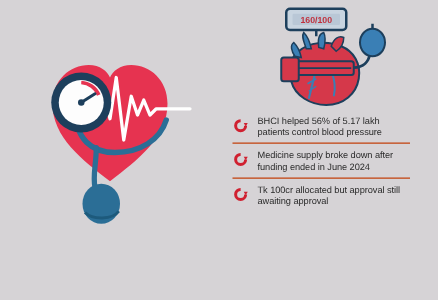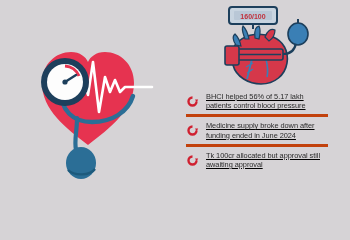--- a/index.html
+++ b/index.html
@@ -48,27 +48,26 @@
     left: 28px;
     top: 5px;
   }
 
   
   #fact-list {
     position: absolute;
     left: 11px;
     top: 88px;
     width: 142px;
-    text-decoration: underline;
   }
   .fact-item {
     display: flex;
     align-items: flex-start;
     padding: 4px 0 4px 0;
-    border-top: 3px solid #c2410c;
+    border-top: 1px solid #c2410c;
   }
   .fact-item.first {
     border-top: none;
   }
   .fact-icon {
     flex: 0 0 auto;
     width: 13px;
     height: 13px;
     margin-right: 7px;
     margin-top: 2px;

